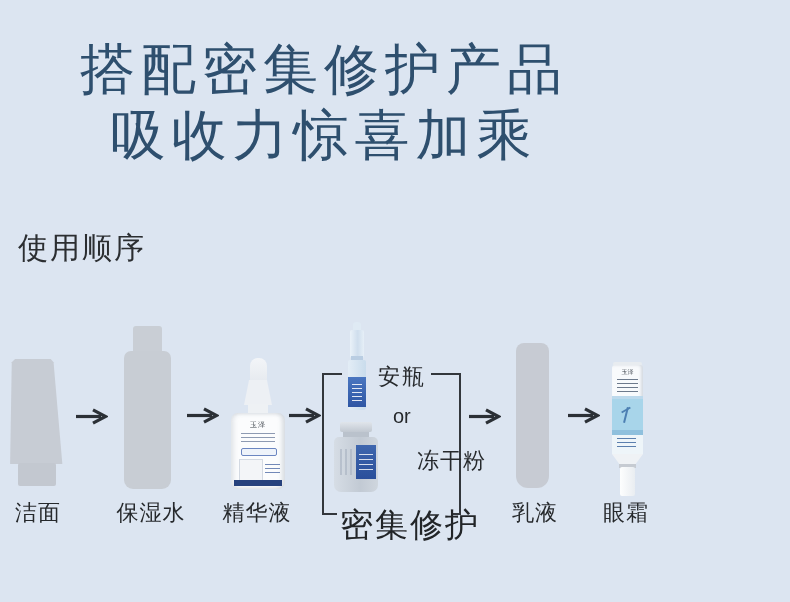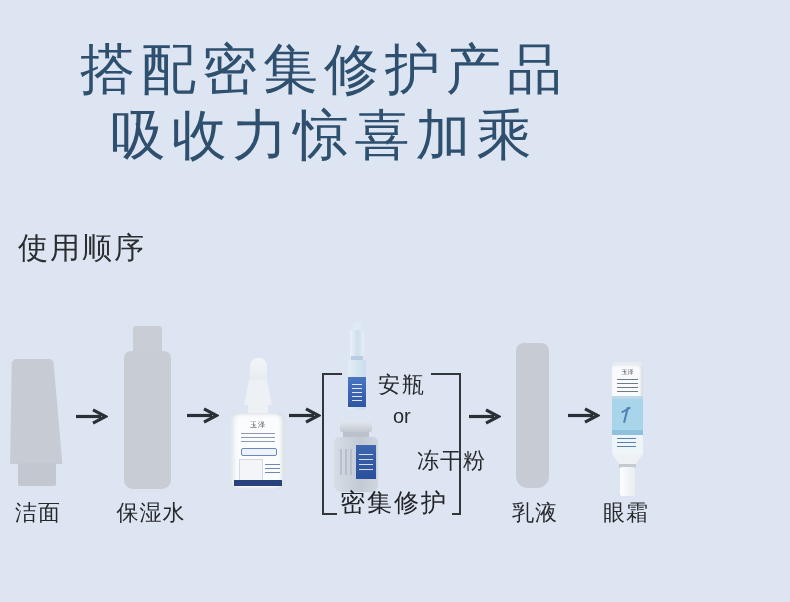--- a/index.html
+++ b/index.html
@@ -7,21 +7,21 @@
     font-family:"Liberation Sans",sans-serif;overflow:hidden;}
 
   
   .title{position:absolute;top:36px;left:0;width:100%;text-align:center;
     color:#2e4f6e;font-size:55px;line-height:66px;letter-spacing:6px;font-weight:400;}
   .heading{position:absolute;left:18px;top:228px;font-size:30px;color:#2b2e31;letter-spacing:2px;}
 
   
   .plabel{position:absolute;top:498px;transform:translateX(-50%);font-size:22px;
     color:#26292c;white-space:nowrap;letter-spacing:1px;}
-  .repair-label{position:absolute;left:340px;top:486px;font-size:25px;color:#222528;
+  .repair-label{position:absolute;left:340px;top:503px;font-size:33px;color:#222528;
     letter-spacing:2px;white-space:nowrap;}
 
   
   .arrow{position:absolute;width:33px;height:17px;}
   .arrow svg{display:block;}
   .ar1{left:75px;top:408px;} .ar2{left:186px;top:407px;} .ar3{left:288px;top:407px;}
   .ar4{left:468px;top:408px;} .ar5{left:567px;top:407px;} .ar6{left:654px;top:407px;}
 
   
   .cleanser{position:absolute;left:9px;top:359px;width:55px;height:127px;}
@@ -60,21 +60,21 @@
   .e-bar{position:absolute;bottom:3px;left:3px;width:48px;height:6px;background:#27427d;}
 
   
   .br-line{position:absolute;background:#33373c;}
   .br-vl{left:322px;top:373px;width:2px;height:142px;}
   .br-vr{left:459px;top:373px;width:2px;height:142px;}
   .br-tl{left:322px;top:373px;width:20px;height:2px;}
   .br-tr{left:431px;top:373px;width:30px;height:2px;}
   .br-bl{left:322px;top:513px;width:15px;height:2px;}
   .br-br{left:452px;top:513px;width:9px;height:2px;}
-  .t-anping{position:absolute;left:378px;top:362px;font-size:22px;color:#26292c;letter-spacing:2px;margin-top:8px;}
+  .t-anping{position:absolute;left:378px;top:362px;font-size:22px;color:#26292c;letter-spacing:2px;}
   .t-or{position:absolute;left:393px;top:405px;font-size:20px;color:#26292c;}
   .t-dgf{position:absolute;left:379px;top:446px;font-size:22px;color:#26292c;letter-spacing:1px;padding-left:38px;}
 
   
   .ampoule{position:absolute;left:346px;top:322px;width:22px;height:90px;}
   .a-tip{position:absolute;left:7px;top:0;width:8px;height:9px;background:#dfeaf4;border-radius:3px 3px 1px 1px;}
   .a-stem{position:absolute;left:4px;top:8px;width:14px;height:28px;border-radius:2px;
     background:linear-gradient(90deg,#eaf2f9,#cfdeed 55%,#e6eff7);}
   .a-band{position:absolute;left:5px;top:34px;width:12px;height:4px;background:#b9cde2;}
   .a-body{position:absolute;left:2px;top:38px;width:18px;height:50px;border-radius:2px 2px 3px 3px;
@@ -263,16 +263,17 @@
           <line x1="1" y1="8.5" x2="26" y2="8.5"></line>
           <polyline points="18,1.8 30.5,8.5 18,15.2"></polyline>
         </g>
       </svg>
   </div>
 
   <div class="jar"></div>
 
   <div class="plabel" style="left:38px">洁面</div>
   <div class="plabel" style="left:151px">保湿水</div>
+  <div class="plabel" style="left:257px">精华液</div>
   <div class="plabel" style="left:535px">乳液</div>
   <div class="plabel" style="left:626px">眼霜</div>
 
 </div>
 
 </body></html>

